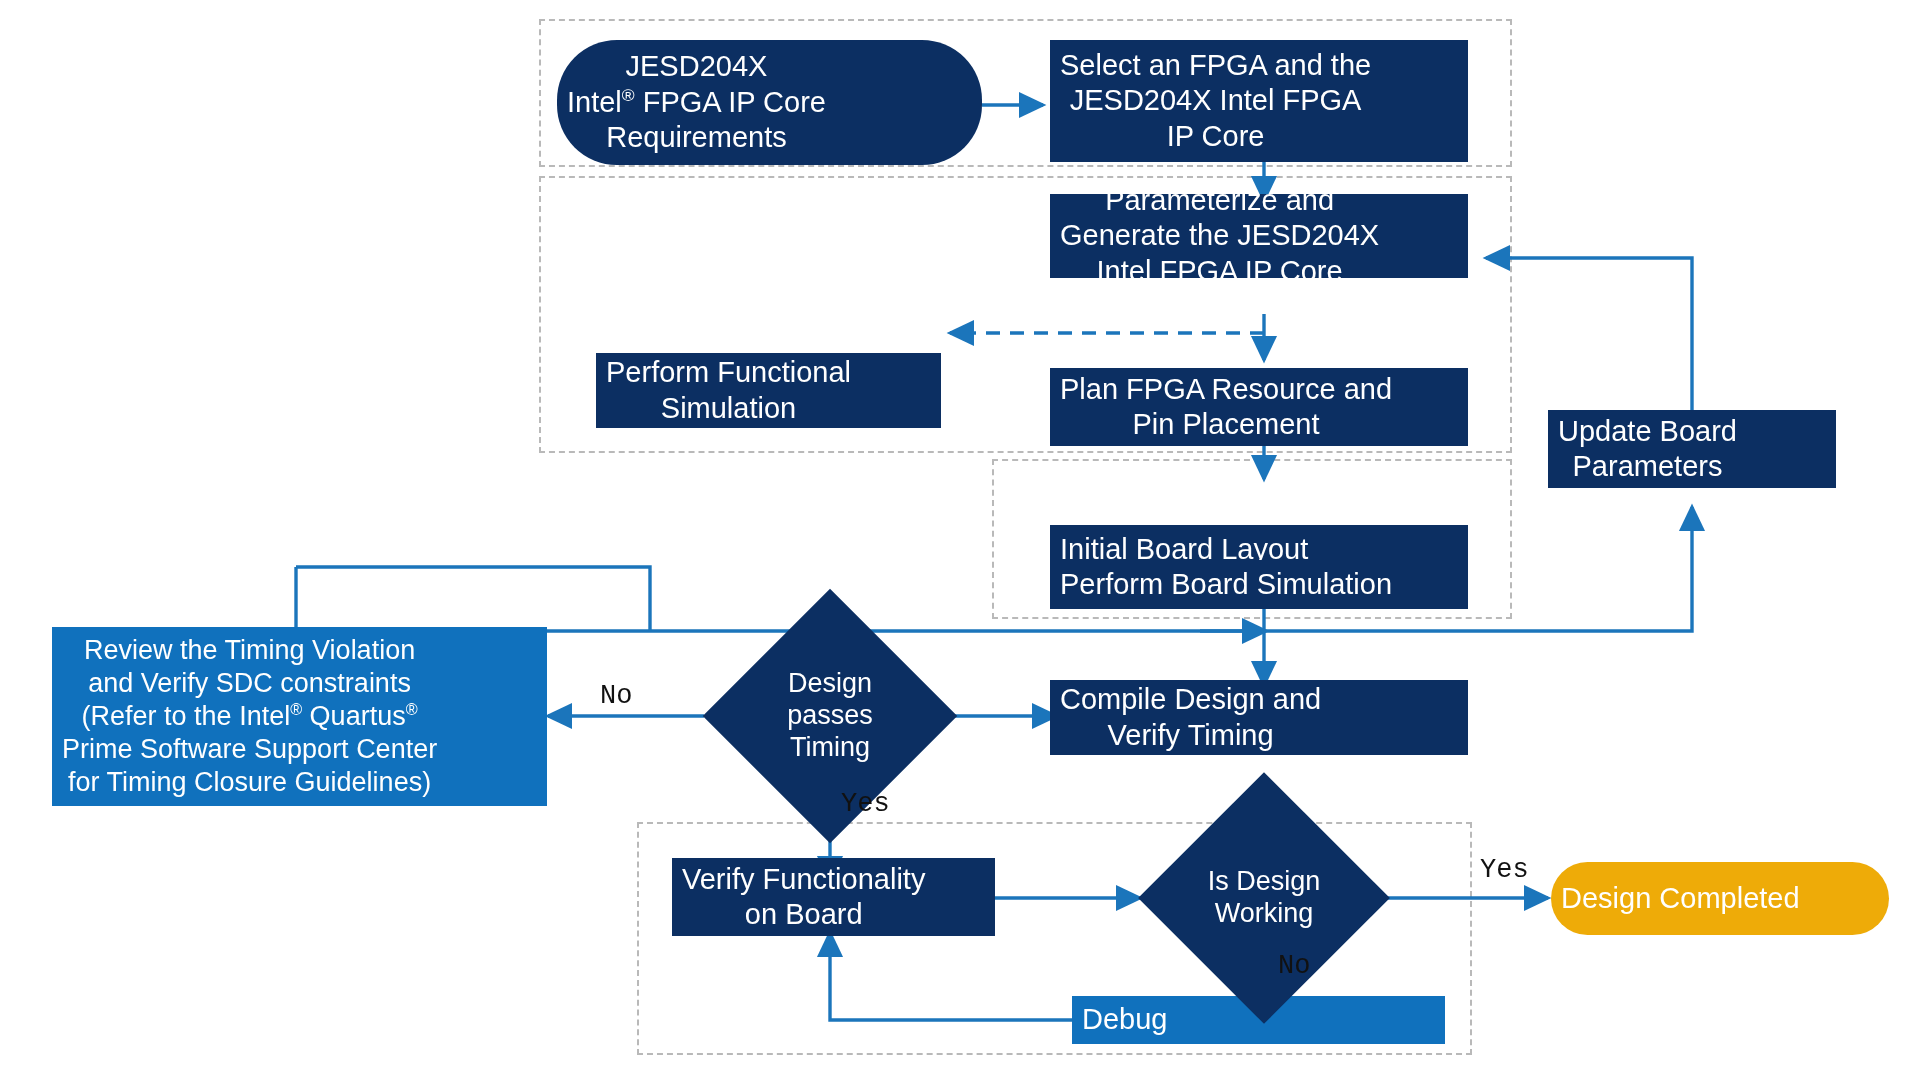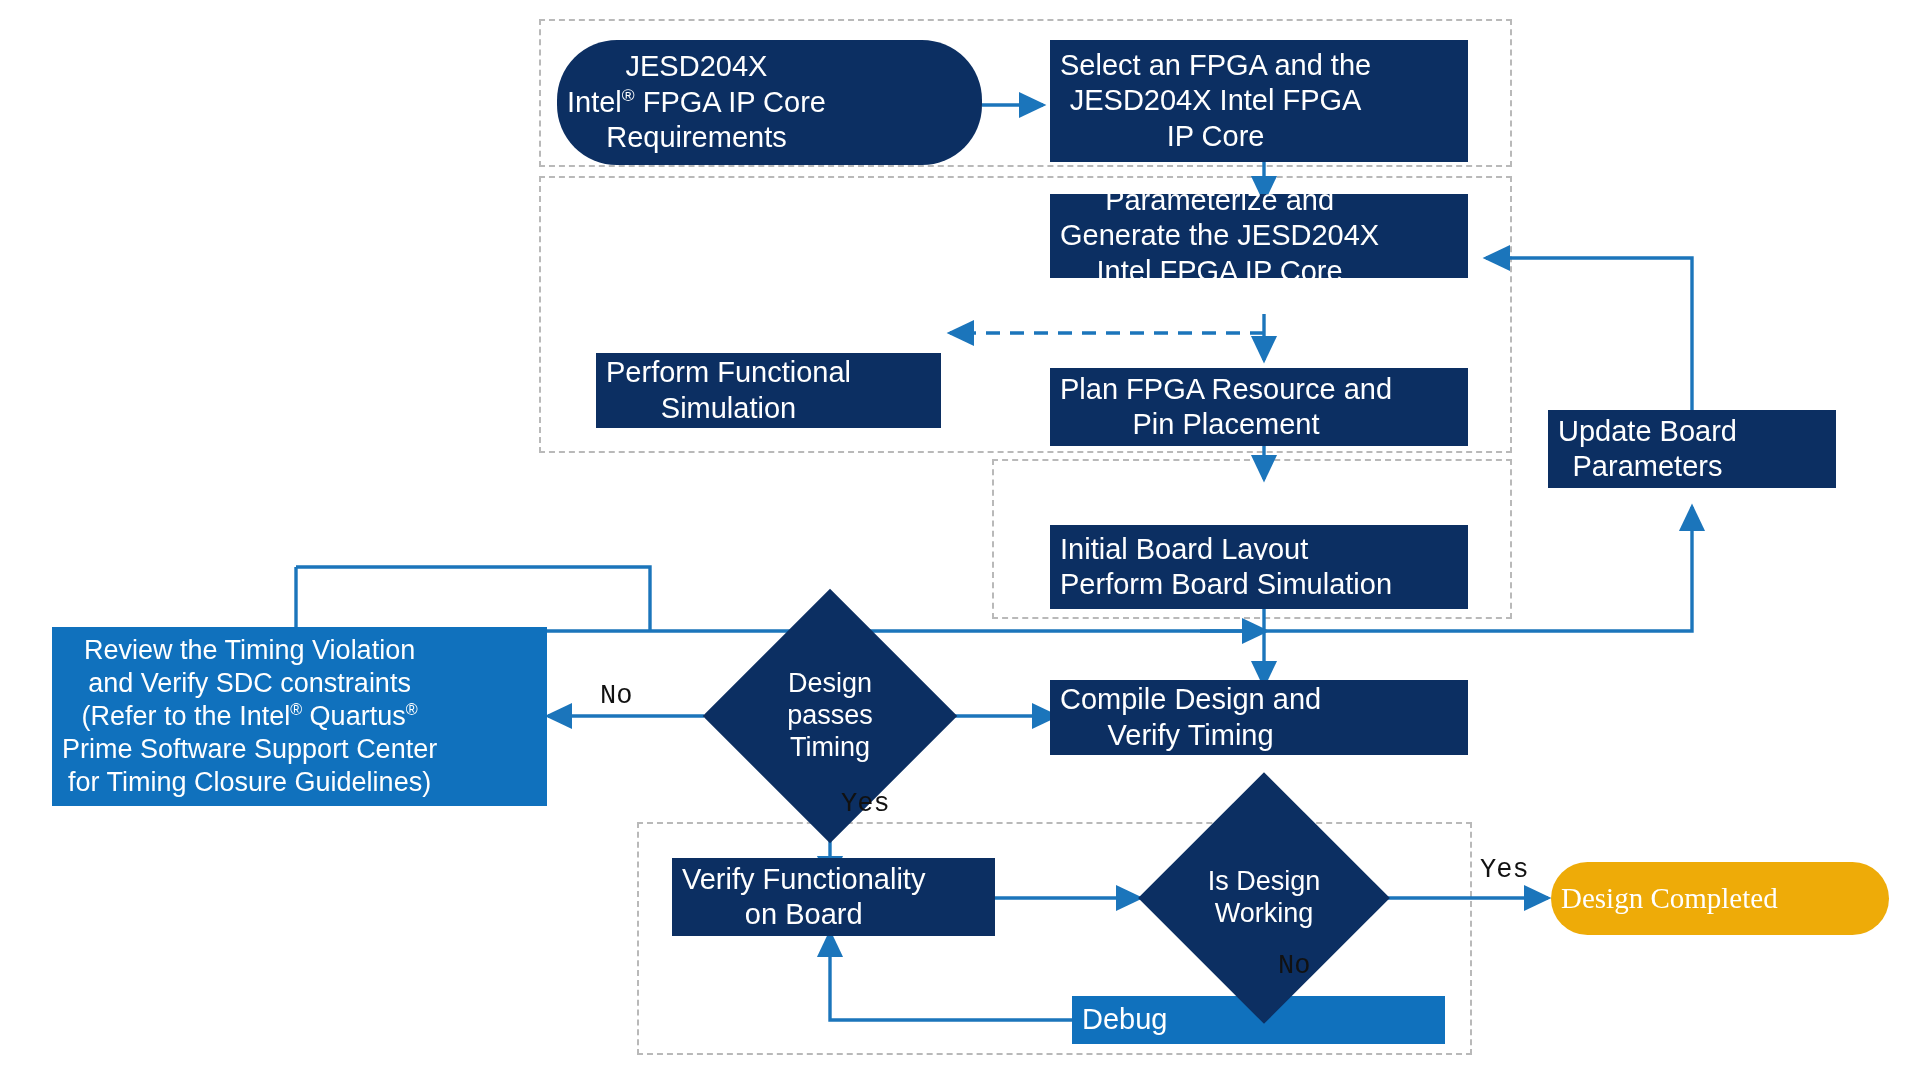--- a/index.html
+++ b/index.html
@@ -162,21 +162,21 @@
     <span>
       <span>Verify Functionality</span><br>
       <span>on Board</span>
     </span>
   </div>
 
   <div class="node blue" style="left:1072px;top:996px;width:373px;height:48px;font-size:29px;">
     <span>Debug</span>
   </div>
 
-  <div class="node amber pill" style="left:1551px;top:862px;width:338px;height:73px;font-size:29px;font-family:Liberation Serif, serif;">
+  <div class="node amber pill" style="left:1551px;top:862px;width:338px;height:73px;font-size:29px;">
     <span>Design Completed</span>
   </div>
 
   <div class="diamond" style="left:740px;top:626px;width:180px;height:180px;">
     <div class="dshape"></div>
     <div class="dtext" style="font-size:27px;">
       <span>Design</span>
       <span>passes</span>
       <span>Timing</span>
     </div>

